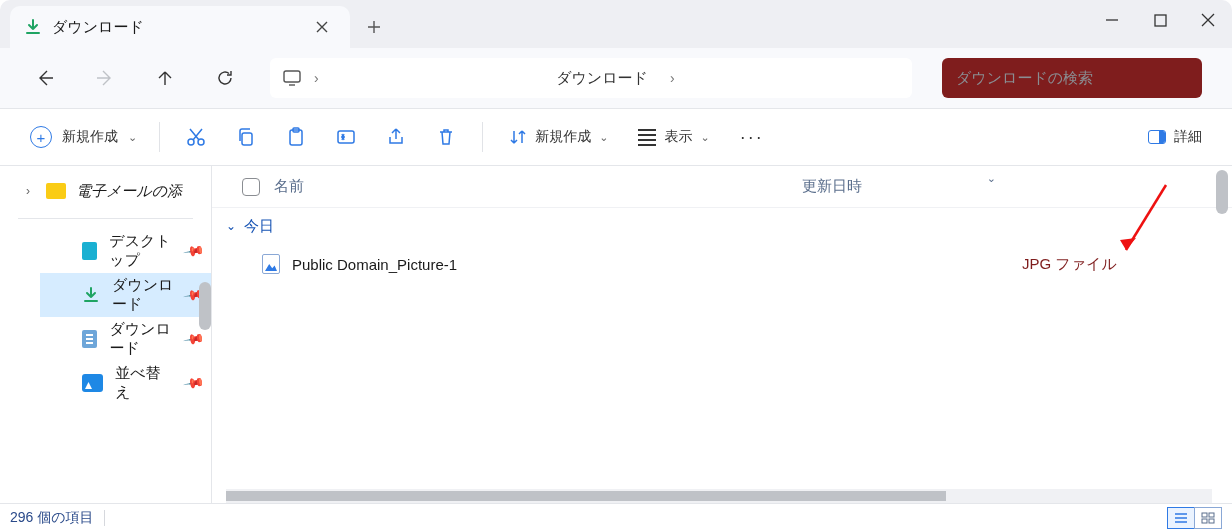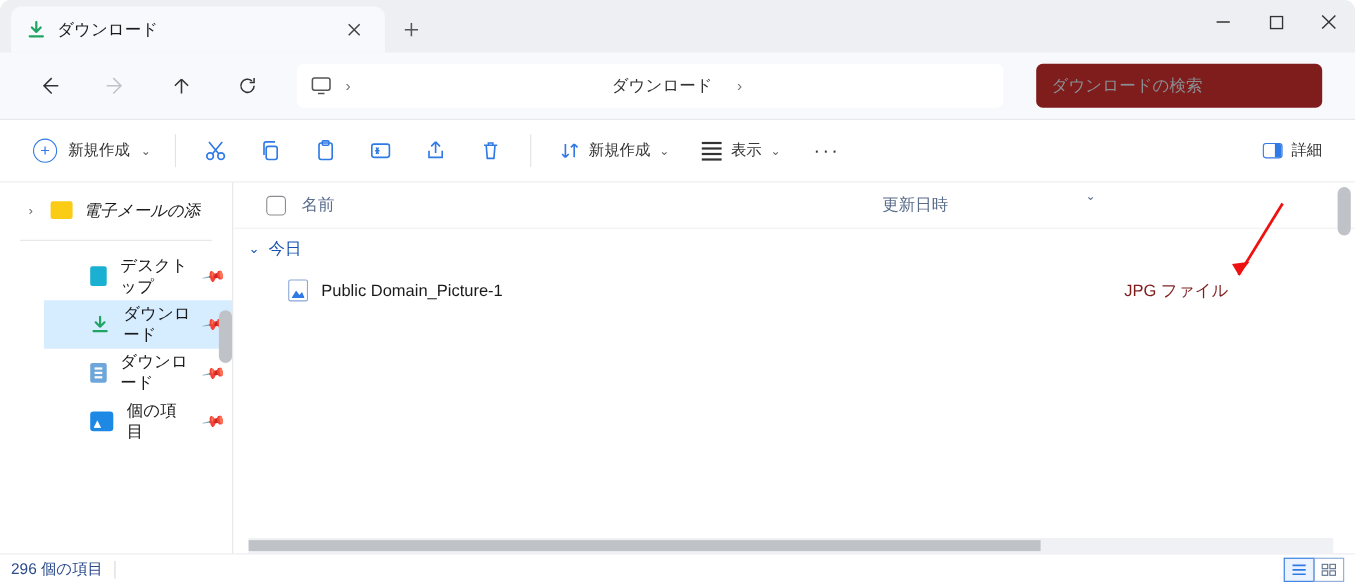--- a/index.html
+++ b/index.html
@@ -471,21 +471,21 @@
       <span>ダウンロード</span>
       <span class="pin">📌</span>
     </div>
     <div class="quick-item">
       <span class="ficon doc"></span>
       <span>ダウンロード</span>
       <span class="pin">📌</span>
     </div>
     <div class="quick-item">
       <span class="ficon pic"></span>
-      <span>個の項目</span>
+      <span>並べ替え</span>
       <span class="pin">📌</span>
     </div>
     <div class="sb-scroll"></div>
   </div>
 
   <div class="content">
     <div class="colheaders">
       <div class="col-name">
         <span class="checkbox"></span>
         <span>名前</span>

